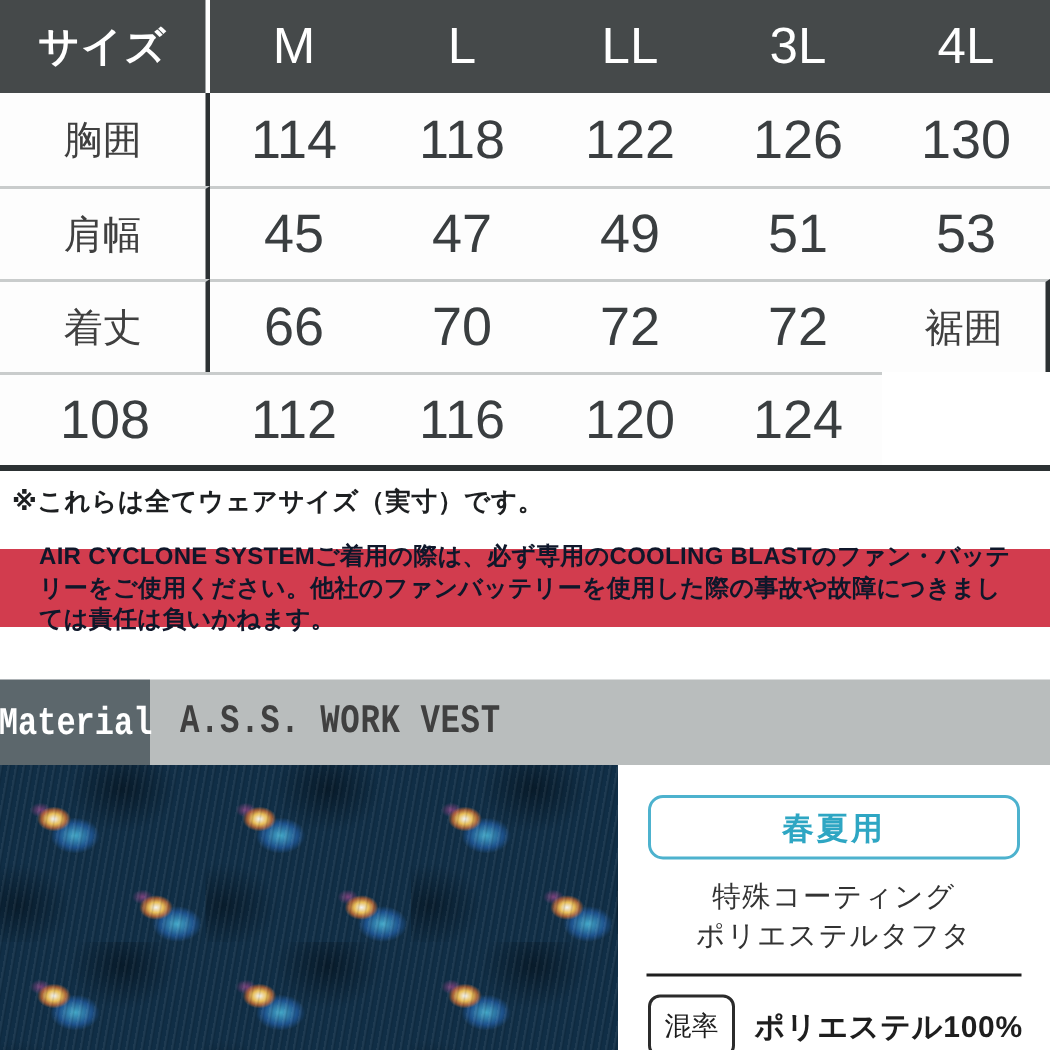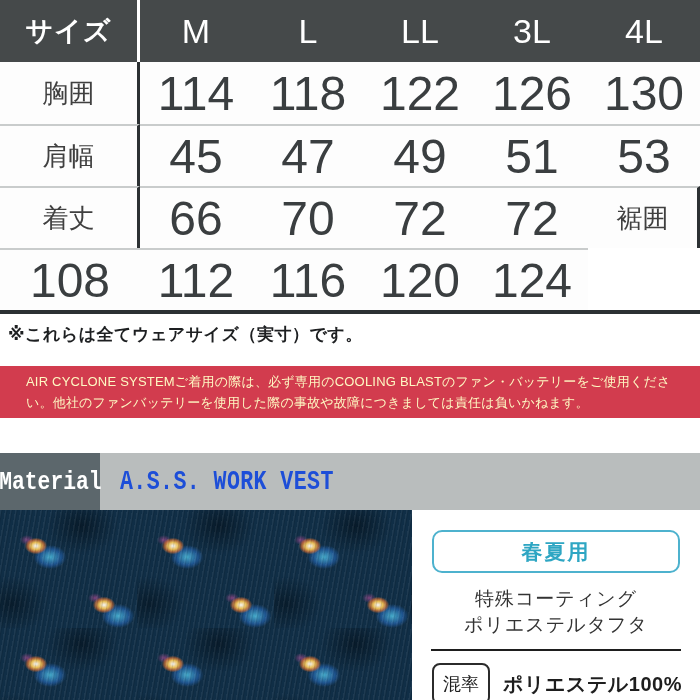--- a/index.html
+++ b/index.html
@@ -17,53 +17,53 @@
   }
   .st-head {
     background:#45494a; color:#fff; height:62px;
     display:flex; align-items:center; justify-content:center;
   }
   .st-head.first { font-size:27px; font-weight:700; border-right:3px solid #ffffff; letter-spacing:1px; }
   .st-head.sz { font-size:34px; font-weight:400; }
   .st-cell {
     background:#fdfdfd; height:62px;
     display:flex; align-items:center; justify-content:center;
-    font-size:48px; color:#3a3e40;
+    font-size:36px; color:#3a3e40;
   }
   .st-cell.label { font-size:26px; color:#404040; font-weight:500; border-right:3px solid #2c3133; }
   .st-cell.rline { border-top:2px solid #c9cccc; }
 
   
   .size-note {
     height:52px; padding:9px 8px 0 8px;
     font-size:17px; color:#1d1f21; font-weight:700; letter-spacing:0.5px;
   }
 
   
   .warning-banner {
     height:52px; width:700px; background:#d23c4e;
     display:flex; align-items:center;
     padding:0 26px;
   }
   .warning-banner p {
-    color:#fef9c3; font-size:13px; font-weight:normal; line-height:21px; letter-spacing:0.2px;
+    color:#0f172a; font-size:16px; font-weight:bold; line-height:21px; letter-spacing:0.2px;
   }
 
   .gap { height:35px; background:#fff; }
 
   
   .material-header { display:flex; height:57px;font-family:Liberation Mono, monospace; }
   .material-tag {
     width:100px; background:#5c676c; color:#fff;
     display:flex; align-items:center; justify-content:center;
     font-size:26px; font-weight:bold;
   }
   .material-tag span { transform:scaleX(0.82); }
   .material-bar {
-    flex:1; background:#b9bdbd; color:#1d4ed8;
+    flex:1; background:#b9bdbd; color:#404040;
     display:flex; align-items:center; padding-left:20px;
     font-size:27px; font-weight:bold; letter-spacing:0.5px;
   }
   .material-bar span { transform:scaleX(0.80); transform-origin:left center; white-space:nowrap; }
 
   
   .bottom-row { display:flex; height:190px; }
 
   .fabric-swatch {
     width:412px; height:190px;

